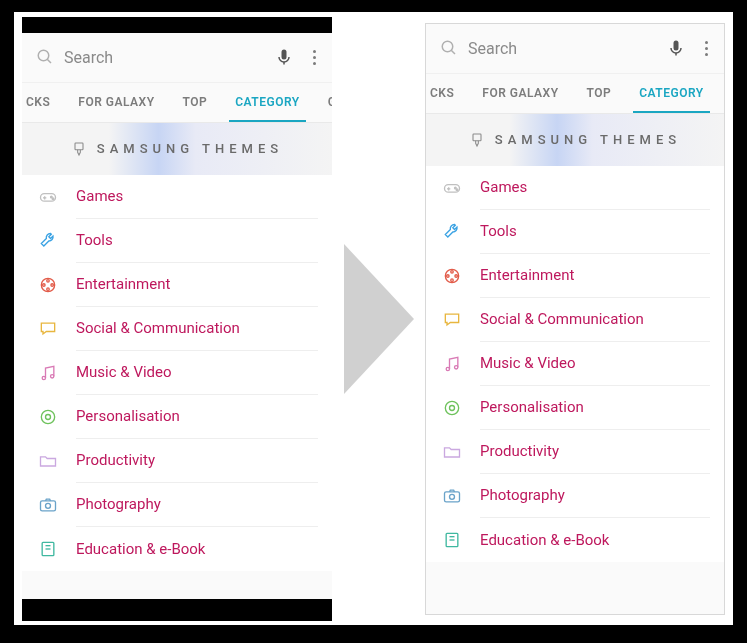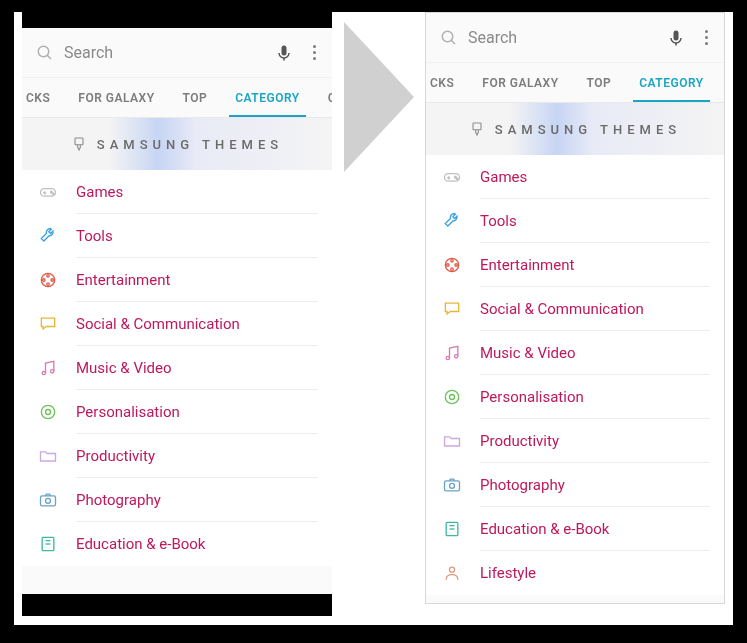--- a/index.html
+++ b/index.html
@@ -11,21 +11,21 @@
       position: relative;
     }
     .outer-frame {
       position: absolute;
       top: 12px;
       left: 14px;
       right: 14px;
       bottom: 18px;
       background: #fff;
       display: flex;
-      align-items: flex-start;
+      align-items: center;
       justify-content: space-between;
       padding: 0 8px;
     }
     .phone-wrap {
       flex-shrink: 0;
     }
     .phone-wrap.left {
       width: 310px;
       background: #000;
       padding: 16px 0 22px 0;
@@ -402,26 +402,17 @@
         <div class="catitem">
           <div class="cicon">
               <svg width="20" height="20" viewBox="0 0 24 24" fill="none" stroke="#3fb8a0" stroke-width="1.6">
                 <rect x="5" y="4" width="14" height="16" rx="1"></rect>
                 <line x1="9" y1="8" x2="15" y2="8"></line>
                 <line x1="9" y1="12" x2="15" y2="12"></line>
               </svg>
             </div>
           <div class="catlabel">Education &amp; e-Book</div>
         </div>
-        <div class="catitem">
-          <div class="cicon">
-              <svg width="20" height="20" viewBox="0 0 24 24" fill="none" stroke="#e09a7e" stroke-width="1.6">
-                <circle cx="12" cy="8" r="3"></circle>
-                <path d="M5 20c0-4 3-6 7-6s7 2 7 6"></path>
-              </svg>
-            </div>
-          <div class="catlabel">Lifestyle</div>
-        </div>
       </div>
     </div>
   </div>
 
 </div>
 
 </body></html>

